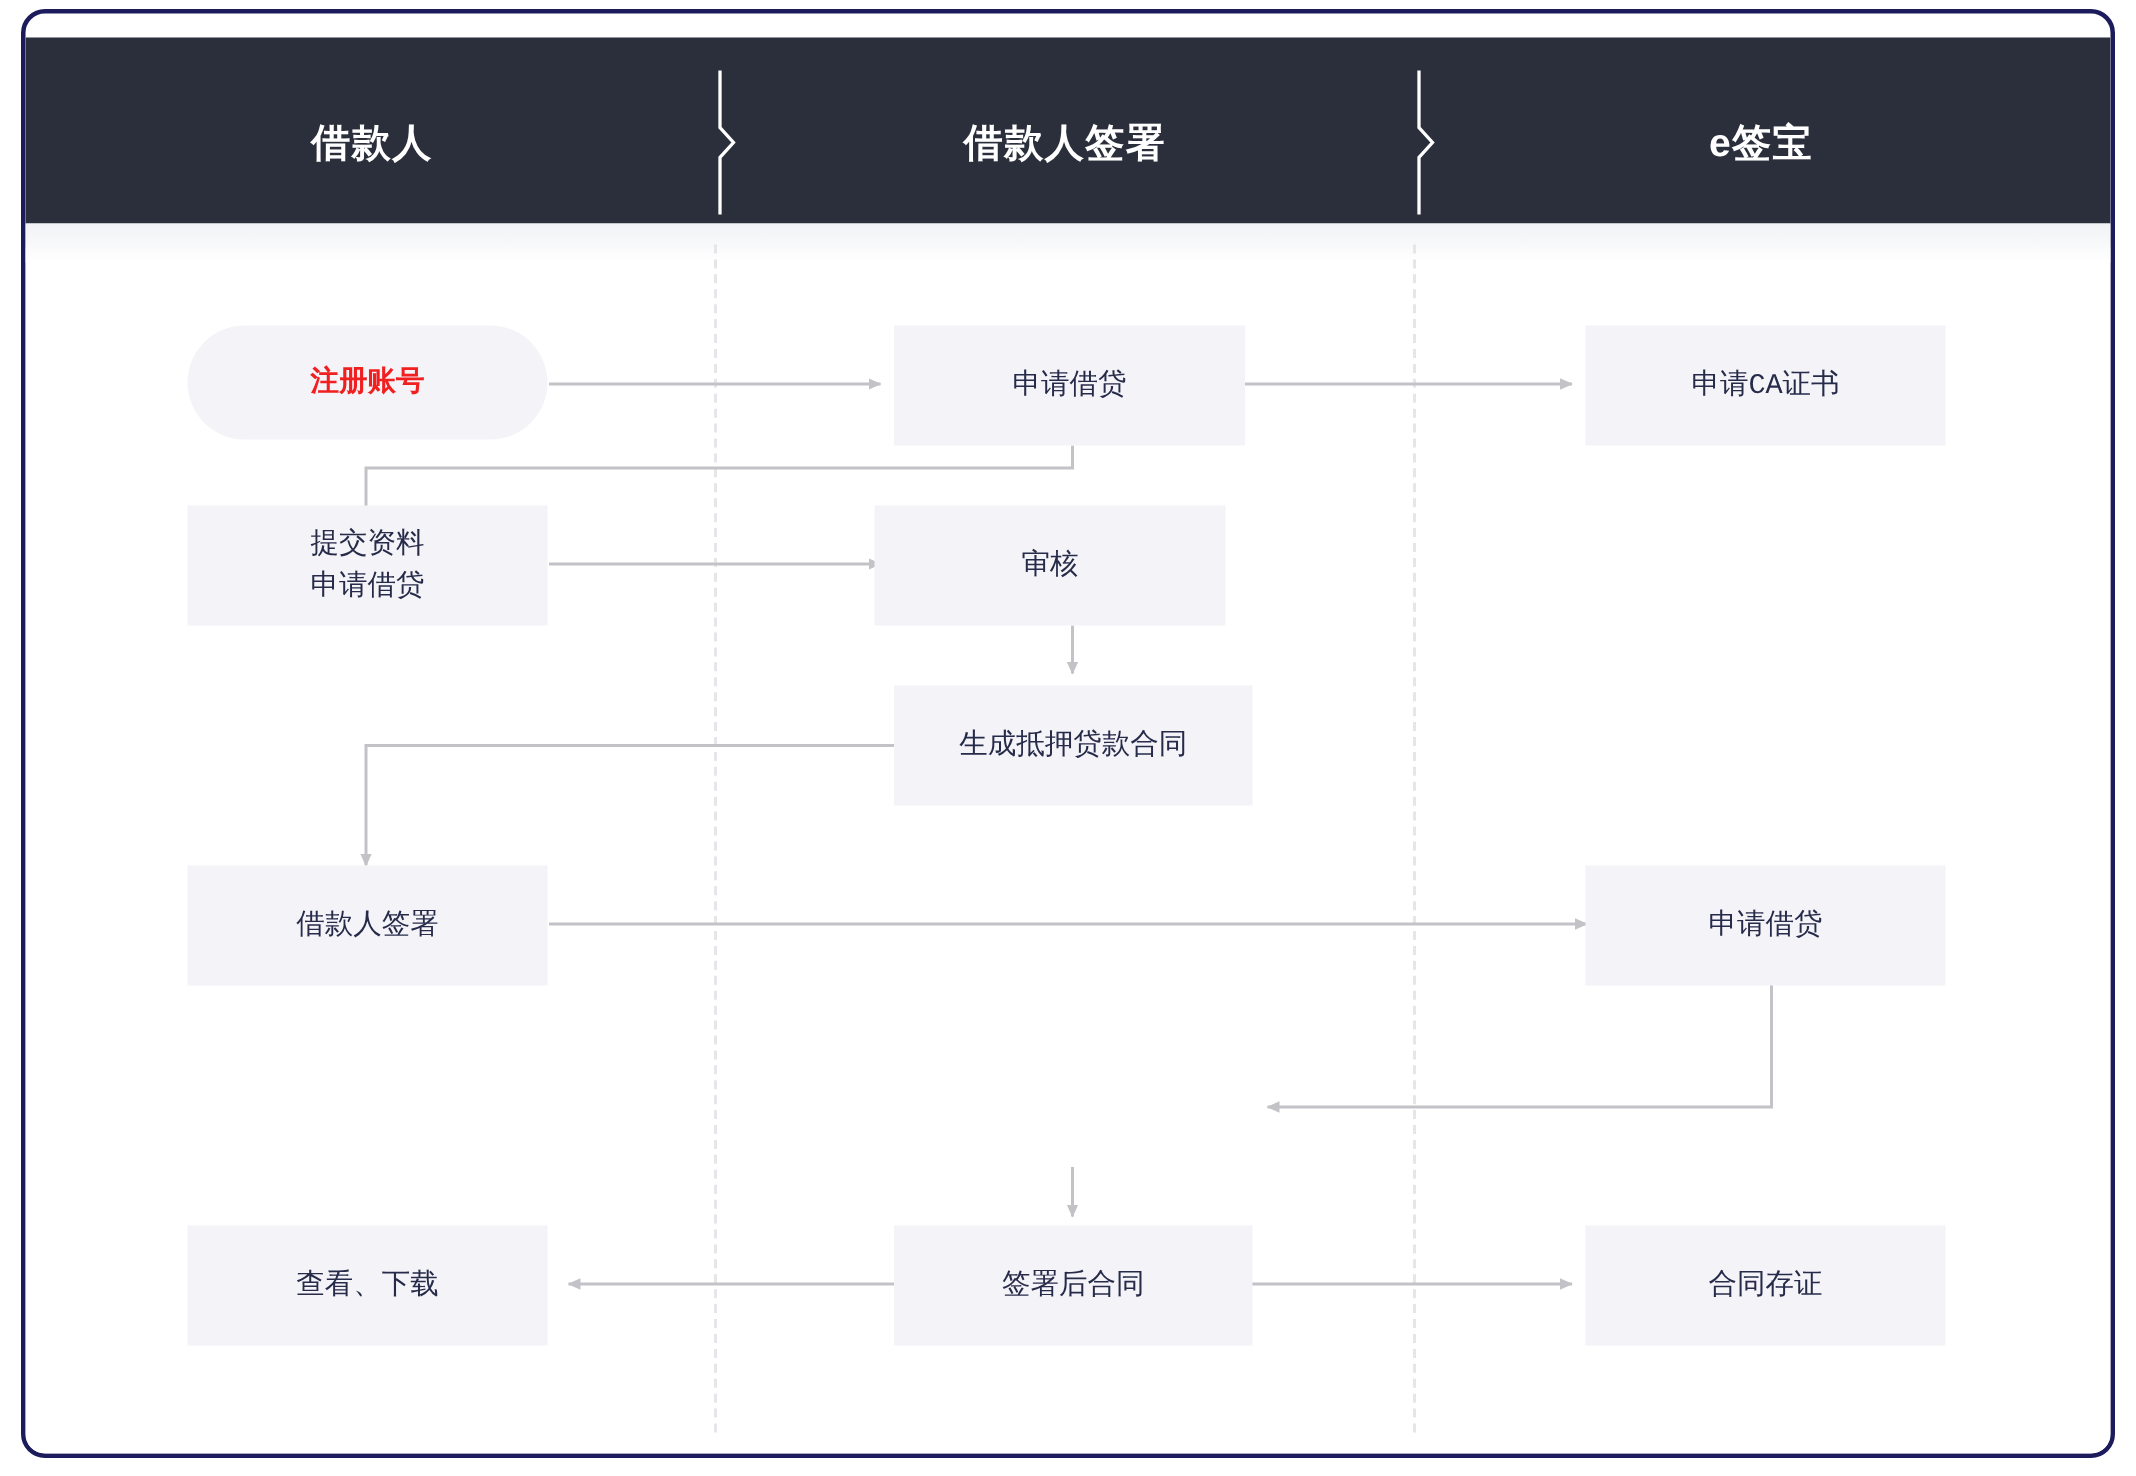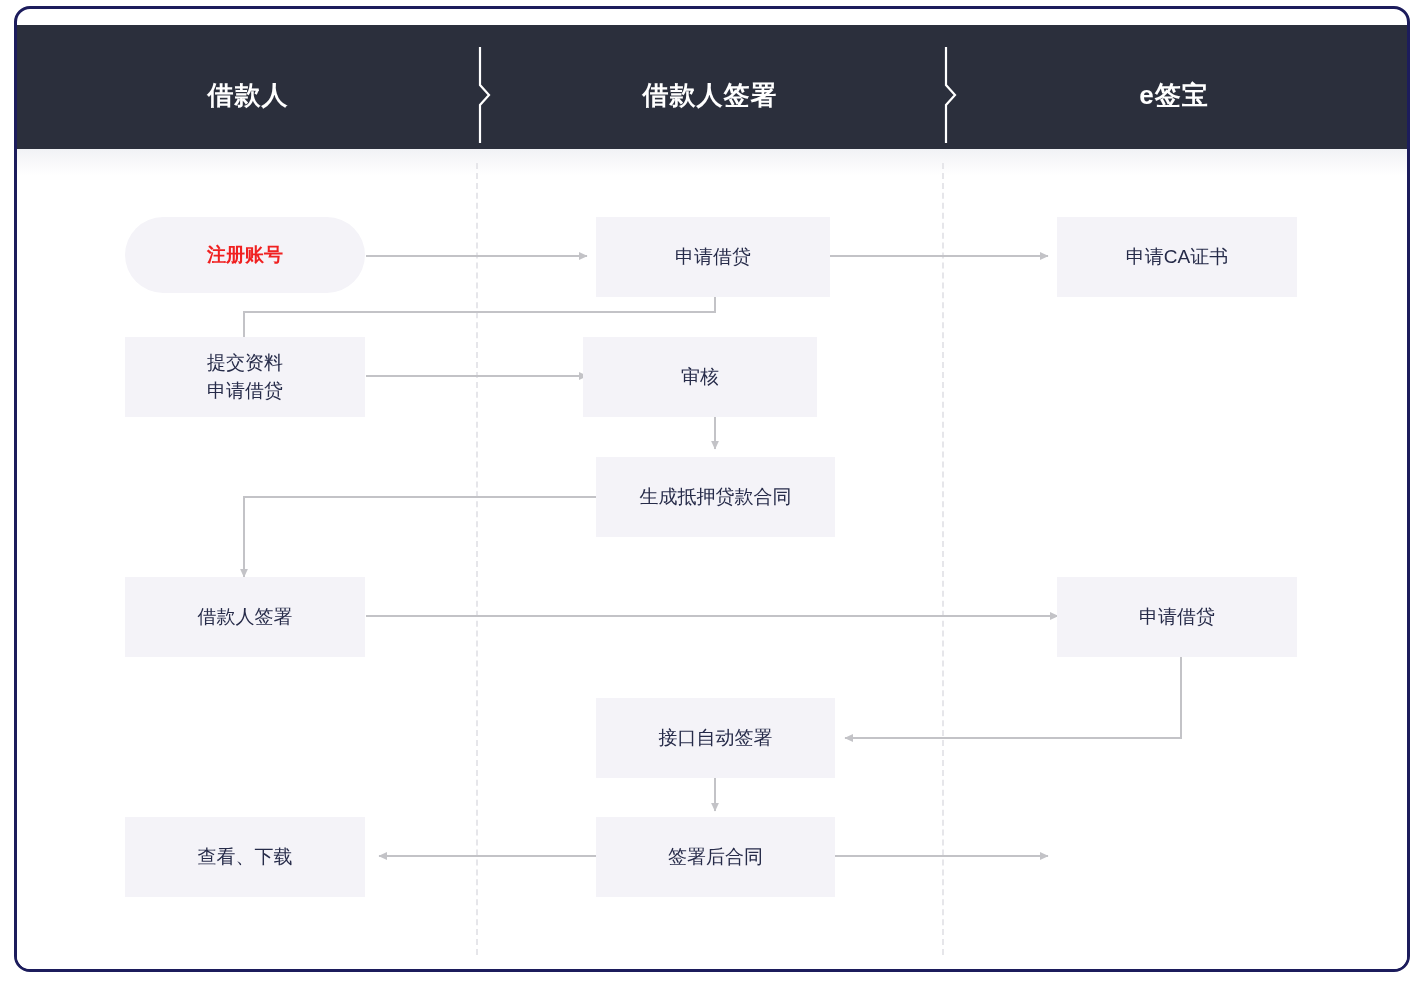--- a/index.html
+++ b/index.html
@@ -96,20 +96,21 @@
     color: #262b49;
     display: flex;
     align-items: center;
     justify-content: center;
     text-align: center;
     font-size: 19px;
     font-weight: 400;
     line-height: 1.5;
     box-sizing: border-box;
     white-space: pre-line;
+    font-family: Liberation Mono, monospace;
   }
   .node.pill {
     border-radius: 999px;
     color: #f02020;
     font-weight: 700;
   }
 
   
   .edges {
     position: absolute;
@@ -217,28 +218,28 @@
       </div>
 
       <div class="node" style="left:108px; top:428px; width:240px; height:80px;">
         <span>借款人签署</span>
       </div>
 
       <div class="node" style="left:1040px; top:428px; width:240px; height:80px;">
         <span>申请借贷</span>
       </div>
 
-      <div class="node" style="left:579px; top:549px; width:239px; height:80px;">
-        <span>接口自动签署</span>
-      </div>
 
       <div class="node" style="left:579px; top:668px; width:239px; height:80px;">
         <span>签署后合同</span>
       </div>
 
       <div class="node" style="left:108px; top:668px; width:240px; height:80px;">
         <span>查看、下载</span>
       </div>
 
+      <div class="node" style="left:1040px; top:668px; width:240px; height:80px;">
+        <span>合同存证</span>
+      </div>
 
     </div>
   </div>
 </div>
 
 </body></html>

